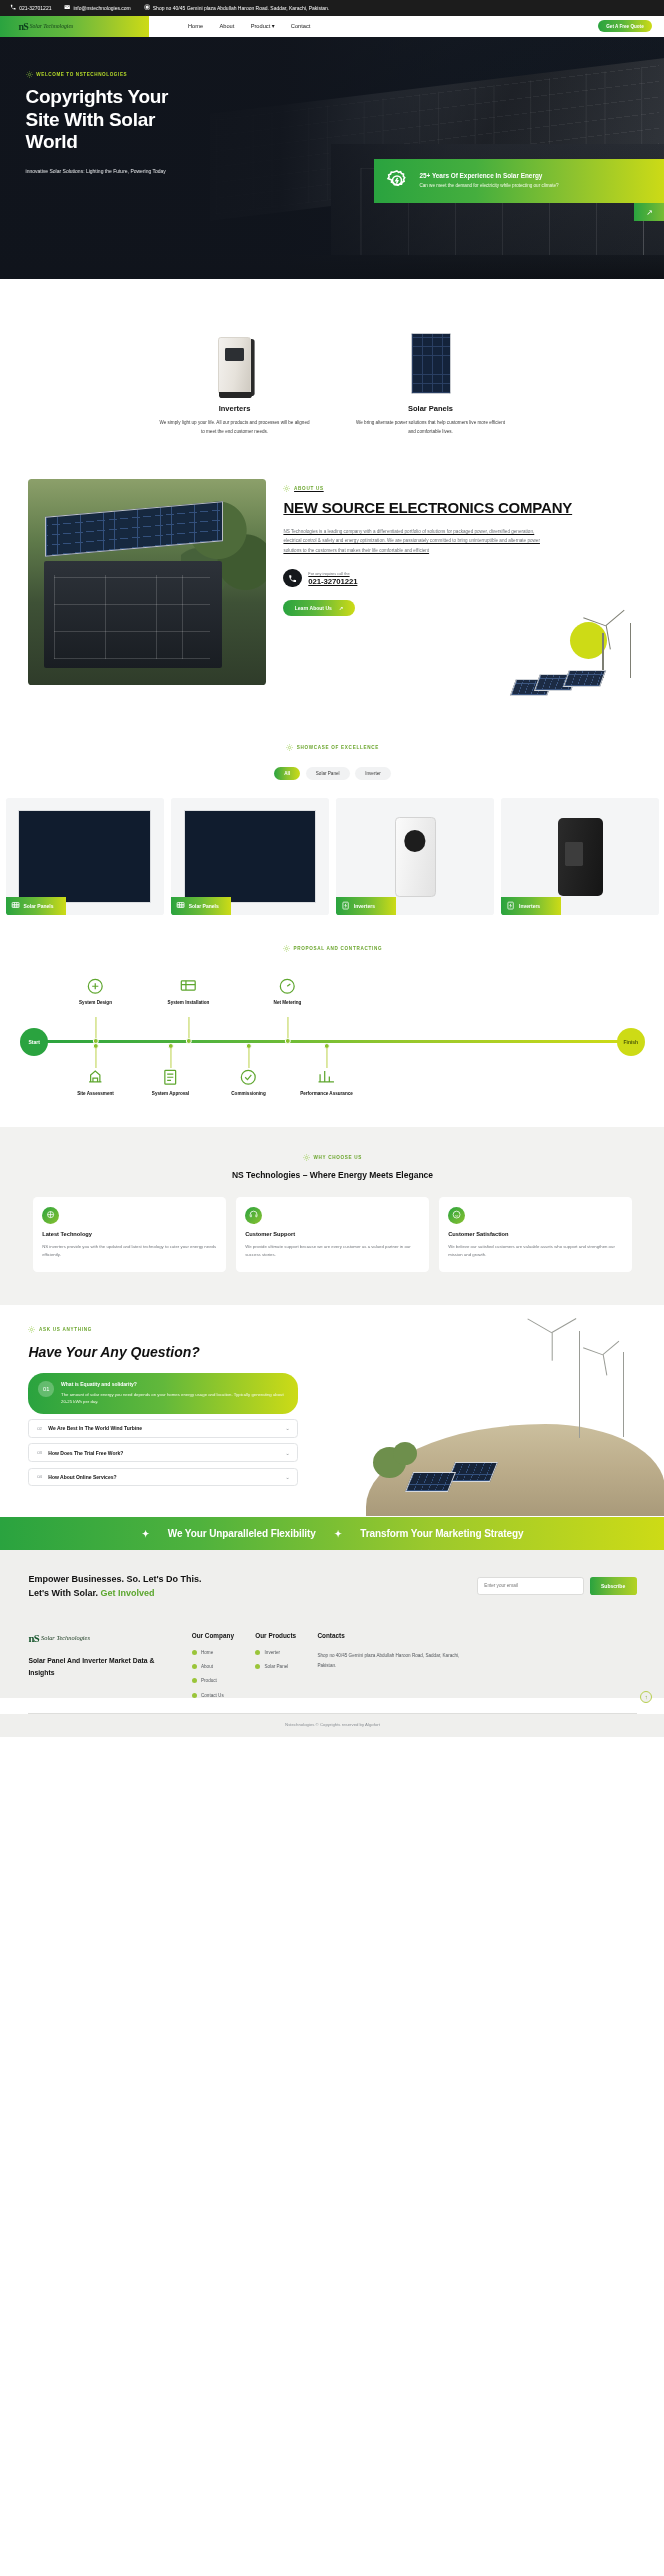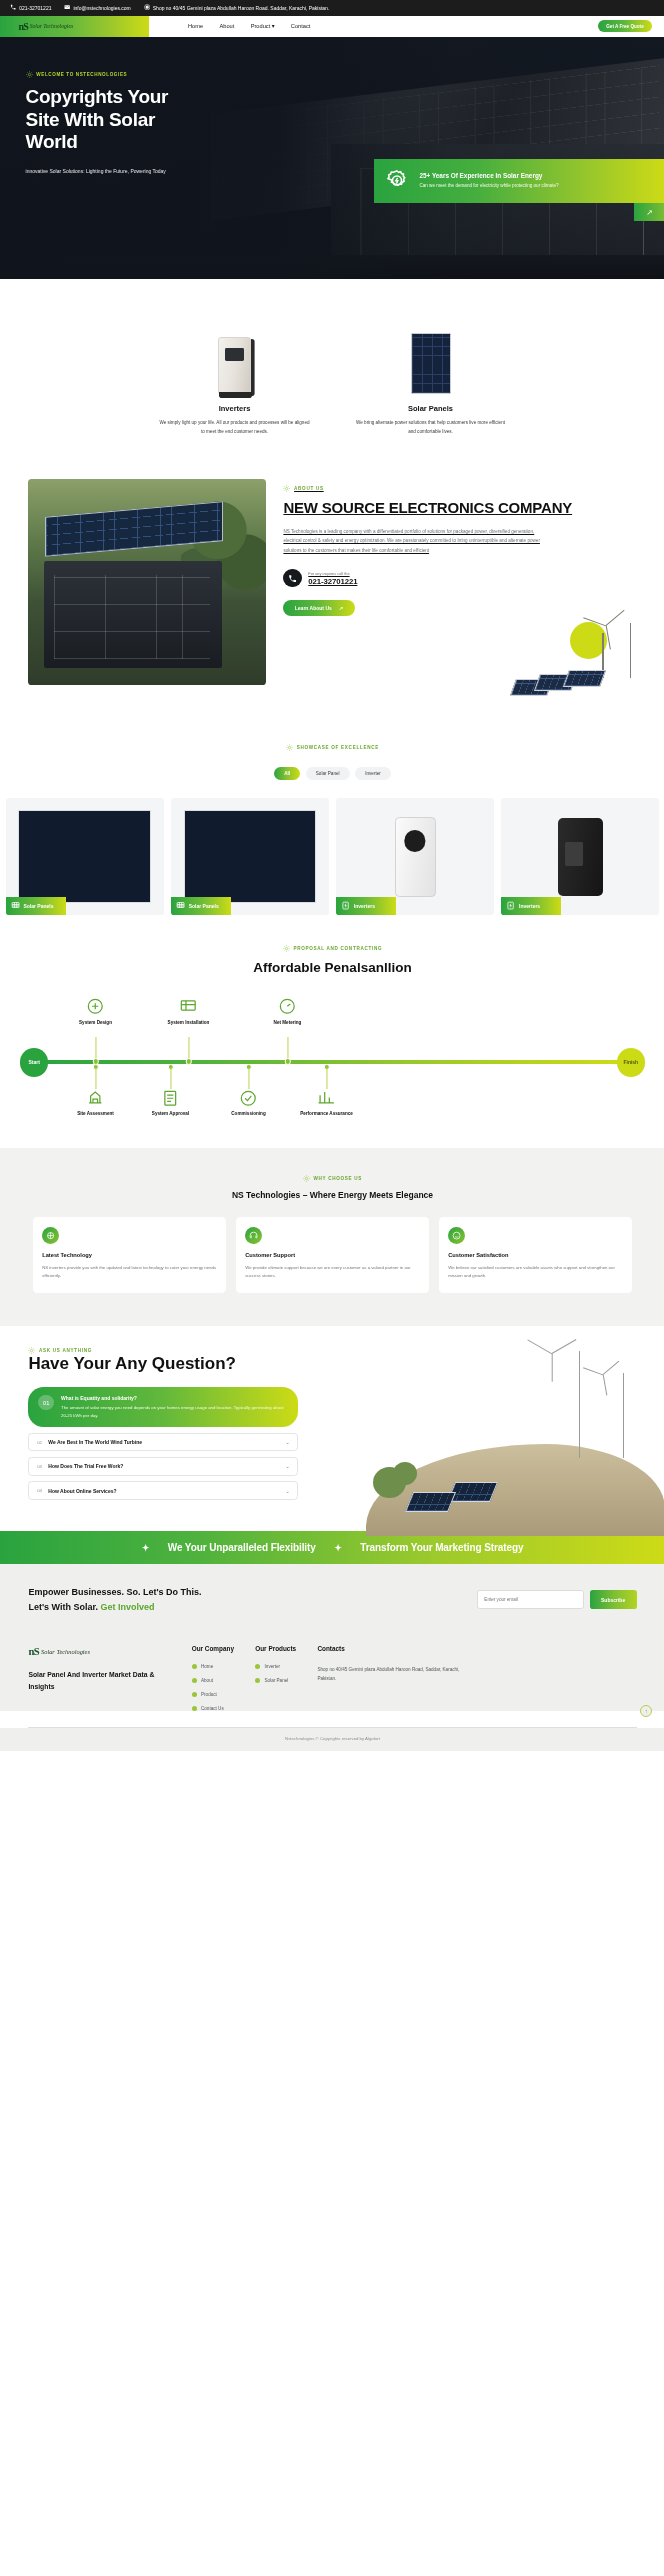--- a/index.html
+++ b/index.html
@@ -266,21 +266,21 @@
   .why-ico {
     width:17px;height:17px;border-radius:50%;
     background:linear-gradient(135deg,#2aa33f,#8ac230);
     display:flex;align-items:center;justify-content:center;color:#fff;
   }
   .why-title { font-size:5.7px; font-weight:700; margin-top:7.8px;}
   .why-desc { font-size:4.3px; color:#72767b; line-height:1.9; margin-top:5.7px;}
 
   
   .faq { padding: 21.3px 28.4px 15.6px; position:relative; }
-  .faq-h2 { font-size:17px; font-weight:800; margin-top:0; }
+  .faq-h2 { font-size:14px; font-weight:800; margin-top:11px;font-style:italic; }
   .faq-list { margin-top: 12.8px; width: 270px; }
   .faq-open {
     background: linear-gradient(90deg,#2aa33f 0%,#62b83b 50%,#cddb16 100%);
     border-radius: 15.6px; padding: 7.8px 10px; display:flex; gap:7.1px; align-items:flex-start; color:#fff;
   }
   .faq-open-num {
     width:15.6px;height:15.6px;border-radius:50%;background:rgba(255,255,255,.25);
     display:flex;align-items:center;justify-content:center;font-size:5.7px;flex:none;
   }
   .faq-open-q { font-size:5px; font-weight:700; }
@@ -599,21 +599,20 @@
   <div class="timeline-wrap">
     <div class="eyebrow-center">
       <span class="sun-glyph">
         <svg viewBox="0 0 24 24" fill="none" stroke="#8fc83b" stroke-width="2">
             <circle cx="12" cy="12" r="4"></circle>
             <path d="M12 1v3M12 20v3M1 12h3M20 12h3M4 4l2 2M18 18l2 2M20 4l-2 2M6 18l-2 2"></path>
           </svg>
       </span>
       <span>PROPOSAL AND CONTRACTING</span>
     </div>
-    <h2 class="tl-h2">Affordable Penalsanllion</h2>
 
     <div class="timeline">
       <div class="tl-line"></div>
       <div class="tl-start">Start</div>
       <div class="tl-finish">Finish</div>
 
       <div class="tl-node" style="left:53px; top:7.1px;">
         <div class="tl-ico">
           <svg viewBox="0 0 24 24" fill="none" stroke="#5ea62e" stroke-width="1.6">
               <circle cx="12" cy="12" r="9"></circle>

